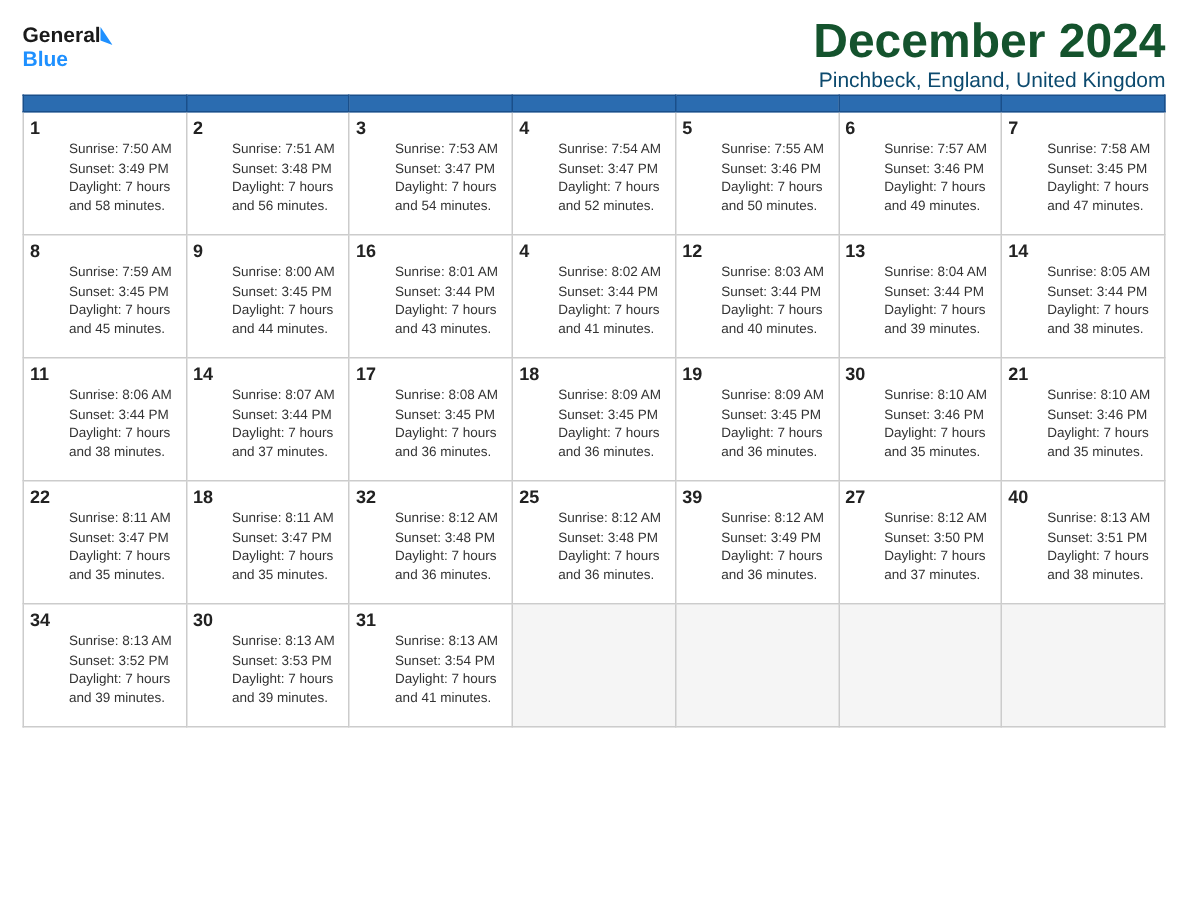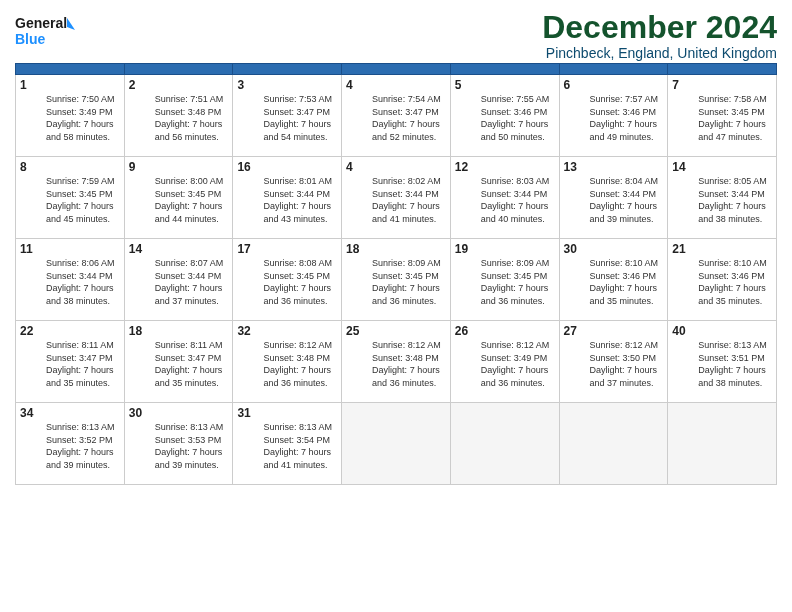--- a/index.html
+++ b/index.html
@@ -310,21 +310,21 @@
           </td>
           <td>
             <span class="day-num">25</span>
 <div class="day-info">
 Sunrise: 8:12 AM<br>
 Sunset: 3:48 PM<br>
 Daylight: 7 hours and 36 minutes.
 </div>
           </td>
           <td>
-            <span class="day-num">26</span>
+            <span class="day-num">39</span>
 <div class="day-info">
 Sunrise: 8:12 AM<br>
 Sunset: 3:49 PM<br>
 Daylight: 7 hours and 36 minutes.
 </div>
           </td>
           <td>
             <span class="day-num">27</span>
 <div class="day-info">
 Sunrise: 8:12 AM<br>

